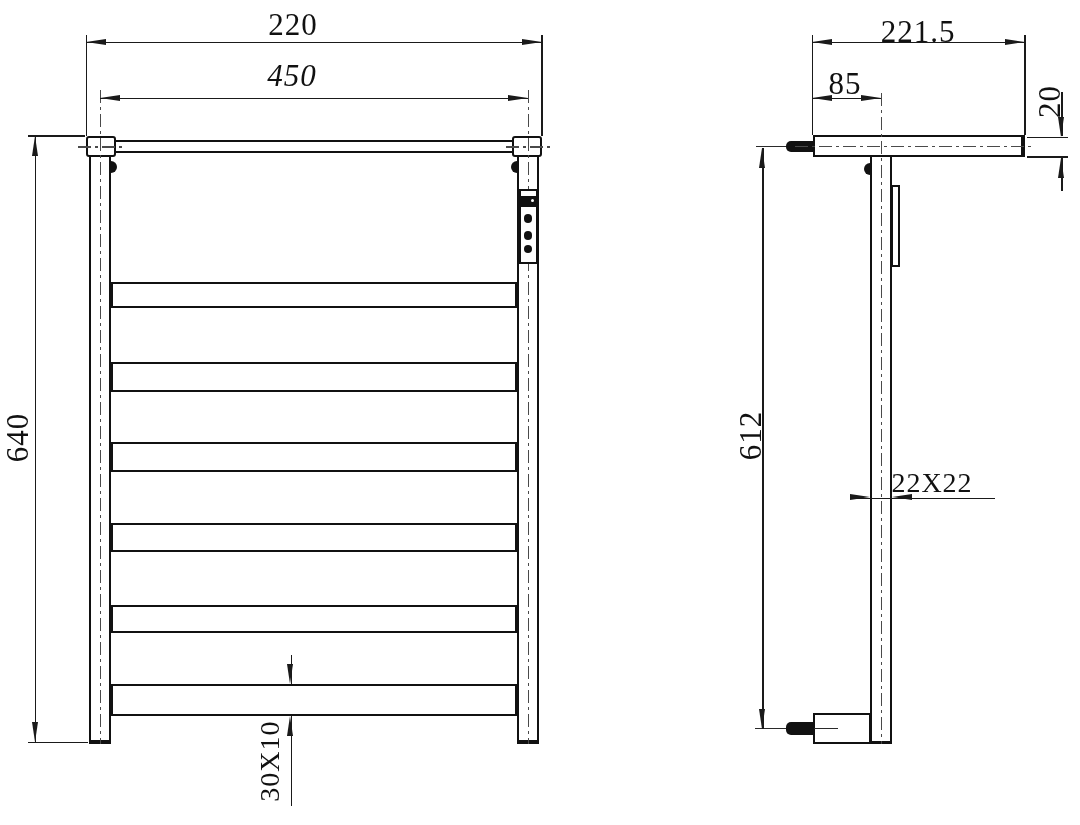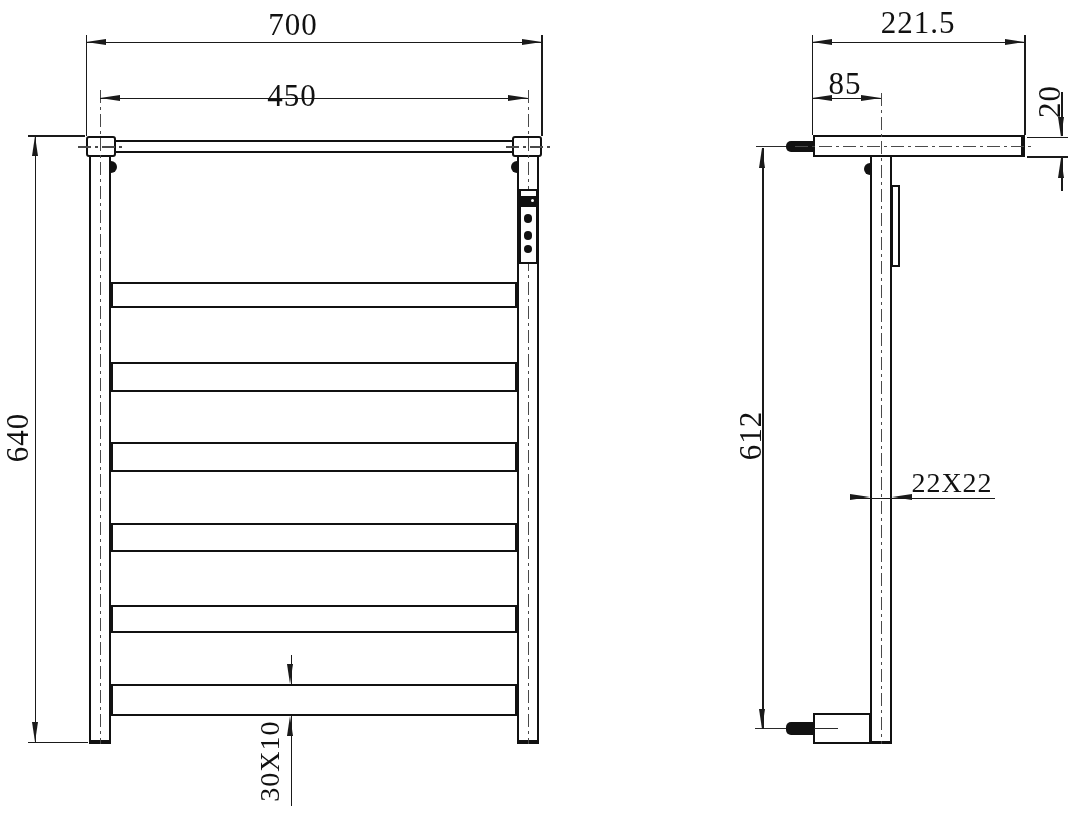--- a/index.html
+++ b/index.html
@@ -32,28 +32,28 @@
 <div id="canvas">
 
   <div>
 
     <div>
       <div class="line z8" style="left:85.5px;top:35px;width:1.5px;height:101px;"></div>
       <div class="line z8" style="left:541px;top:35px;width:1.5px;height:101px;"></div>
       <div class="line z8" style="left:86px;top:41.5px;width:456px;height:1.5px;"></div>
       <div class="arrow a-left z8" style="left:86px;top:38.75px;"></div>
       <div class="arrow a-right z8" style="left:522px;top:38.75px;"></div>
-      <div class="dim-text" style="left:255px;top:9px;width:76px;">700</div>
+      <div class="dim-text" style="left:255px;top:9px;width:76px;">220</div>
     </div>
 
     <div>
       <div class="line z8" style="left:99.5px;top:97.5px;width:428px;height:1.5px;"></div>
       <div class="arrow a-left z8" style="left:99.5px;top:94.75px;"></div>
       <div class="arrow a-right z8" style="left:507.5px;top:94.75px;"></div>
-      <div class="dim-text" style="left:254px;top:80px;width:76px;">450</div>
+      <div class="dim-text" style="left:254px;top:60px;width:76px;font-style:italic;">450</div>
     </div>
 
     <div>
       <div class="line z8" style="left:28px;top:135px;width:57px;height:1.5px;"></div>
       <div class="line z8" style="left:28px;top:741.5px;width:60px;height:1.5px;"></div>
       <div class="line z8" style="left:34.75px;top:136px;width:1.5px;height:606px;"></div>
       <div class="arrow a-up z8" style="left:31.5px;top:136px;"></div>
       <div class="arrow a-down z8" style="left:31.5px;top:722px;"></div>
       <div class="dim-text vtext" style="left:-21px;top:422px;width:76px;">640</div>
     </div>
@@ -98,21 +98,21 @@
   </div>
 
   <div>
 
     <div>
       <div class="line z8" style="left:811.5px;top:35px;width:1.5px;height:100px;"></div>
       <div class="line z8" style="left:1024px;top:35px;width:1.5px;height:100px;"></div>
       <div class="line z8" style="left:812px;top:41.5px;width:213px;height:1.5px;"></div>
       <div class="arrow a-left z8" style="left:812px;top:38.75px;"></div>
       <div class="arrow a-right z8" style="left:1005px;top:38.75px;"></div>
-      <div class="dim-text" style="left:870px;top:7px;width:96px;text-align:center;">221.5</div>
+      <div class="dim-text" style="left:870px;top:16px;width:96px;text-align:center;">221.5</div>
     </div>
 
     <div>
       <div class="line z8" style="left:812px;top:97.5px;width:69px;height:1.5px;"></div>
       <div class="arrow a-left z8" style="left:812px;top:94.75px;"></div>
       <div class="arrow a-right z8" style="left:861px;top:94.75px;"></div>
       <div class="dim-text" style="left:820px;top:68px;width:50px;">85</div>
     </div>
 
     <div class="part z3" style="left:813px;top:135px;width:212px;height:22px;border-right-width:4px;"></div>
@@ -143,17 +143,17 @@
       <div class="arrow a-down z8" style="left:1057.75px;top:116.5px;"></div>
       <div class="line z8" style="left:1061px;top:157.5px;width:1.5px;height:33px;"></div>
       <div class="arrow a-up z8" style="left:1057.75px;top:157.5px;"></div>
       <div class="dim-text vtext" style="left:1019px;top:86px;width:60px;">20</div>
     </div>
 
     <div>
       <div class="line z8" style="left:850px;top:497.5px;width:145px;height:1.5px;"></div>
       <div class="arrow a-right z8" style="left:850px;top:494.25px;"></div>
       <div class="arrow a-left z8" style="left:892px;top:494.25px;"></div>
-      <div class="dim-text small" style="left:904px;top:469px;width:96px;">22X22</div>
+      <div class="dim-text small" style="left:884px;top:469px;width:96px;">22X22</div>
     </div>
   </div>
 
 </div>
 
 </body></html>

